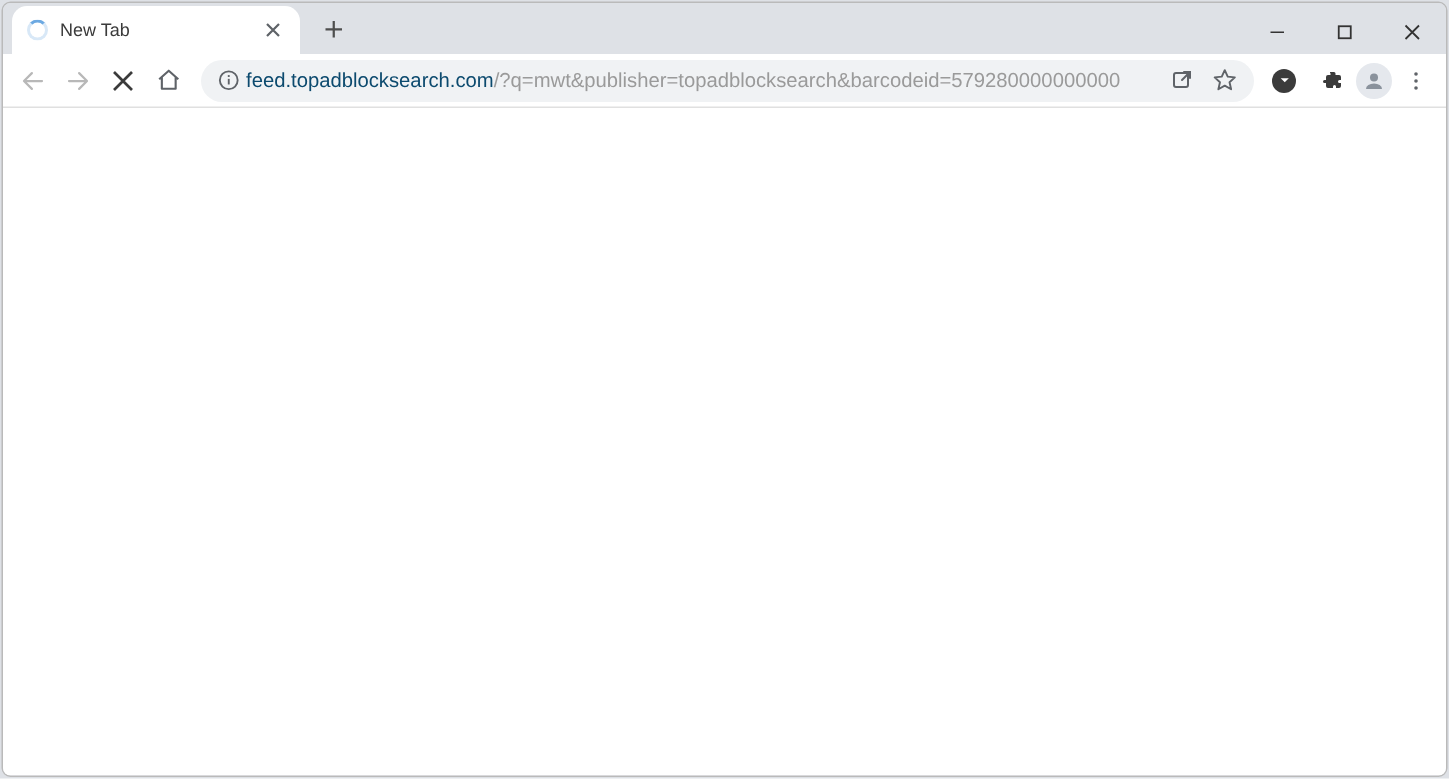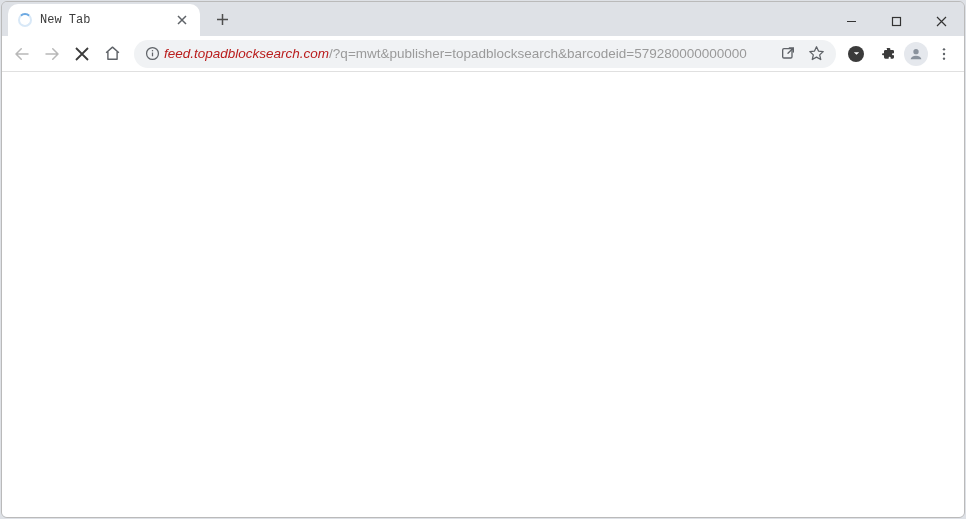--- a/index.html
+++ b/index.html
@@ -38,21 +38,20 @@
       display: flex;
       align-items: center;
       background: #ffffff;
       height: 32px;
       width: 192px;
       border-top-left-radius: 10px;
       border-top-right-radius: 10px;
       margin-top: 2px;
       padding: 0 10px;
       position: relative;
-      font-family: Liberation Mono, monospace;
     }
     .tab .spinner {
       width: 14px;
       height: 14px;
       border: 2px solid #d8e8f7;
       border-top-color: #6ca9e2;
       border-radius: 50%;
       margin-right: 8px;
     }
     .tab .title {
@@ -131,21 +130,21 @@
       justify-content: center;
       color: #5f6368;
     }
     .url {
       flex: 1;
       font-size: 13.5px;
       color: #9a9a9a;
       white-space: nowrap;
       overflow: hidden;
     }
-    .url .host { color: #b91c1c; font-style: italic; }
+    .url .host { color: #0c4a6e; }
     .omni-action {
       width: 28px;
       height: 28px;
       display: flex;
       align-items: center;
       justify-content: center;
       color: #5f6368;
     }
     .profile-badge {
       width: 24px;

